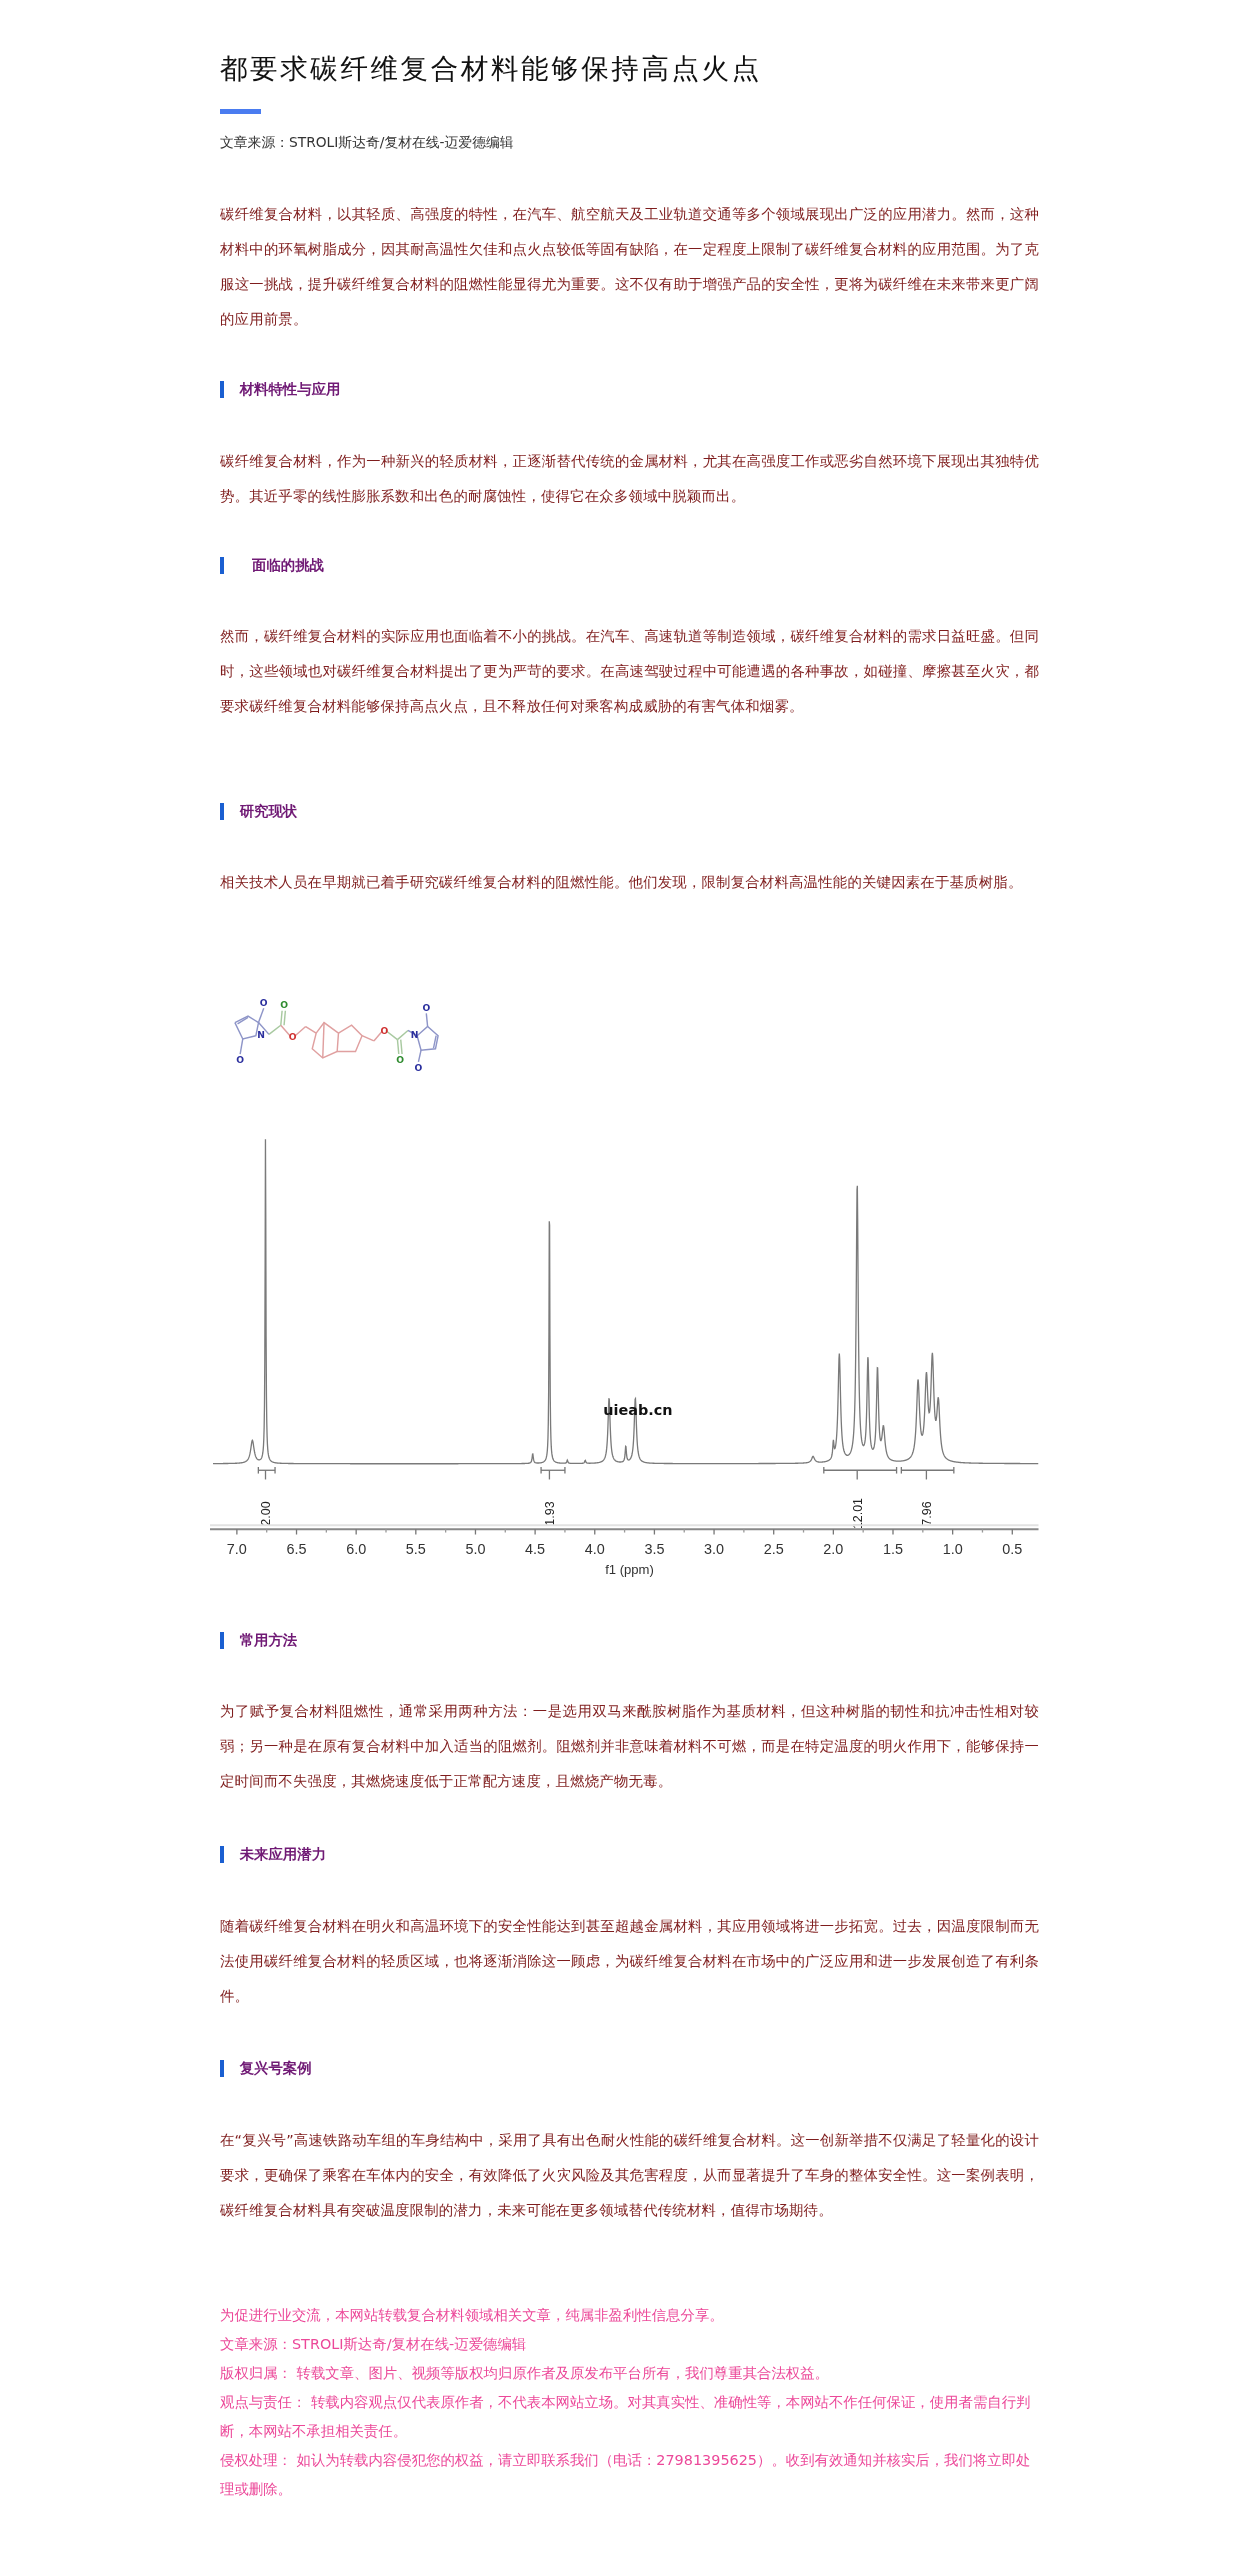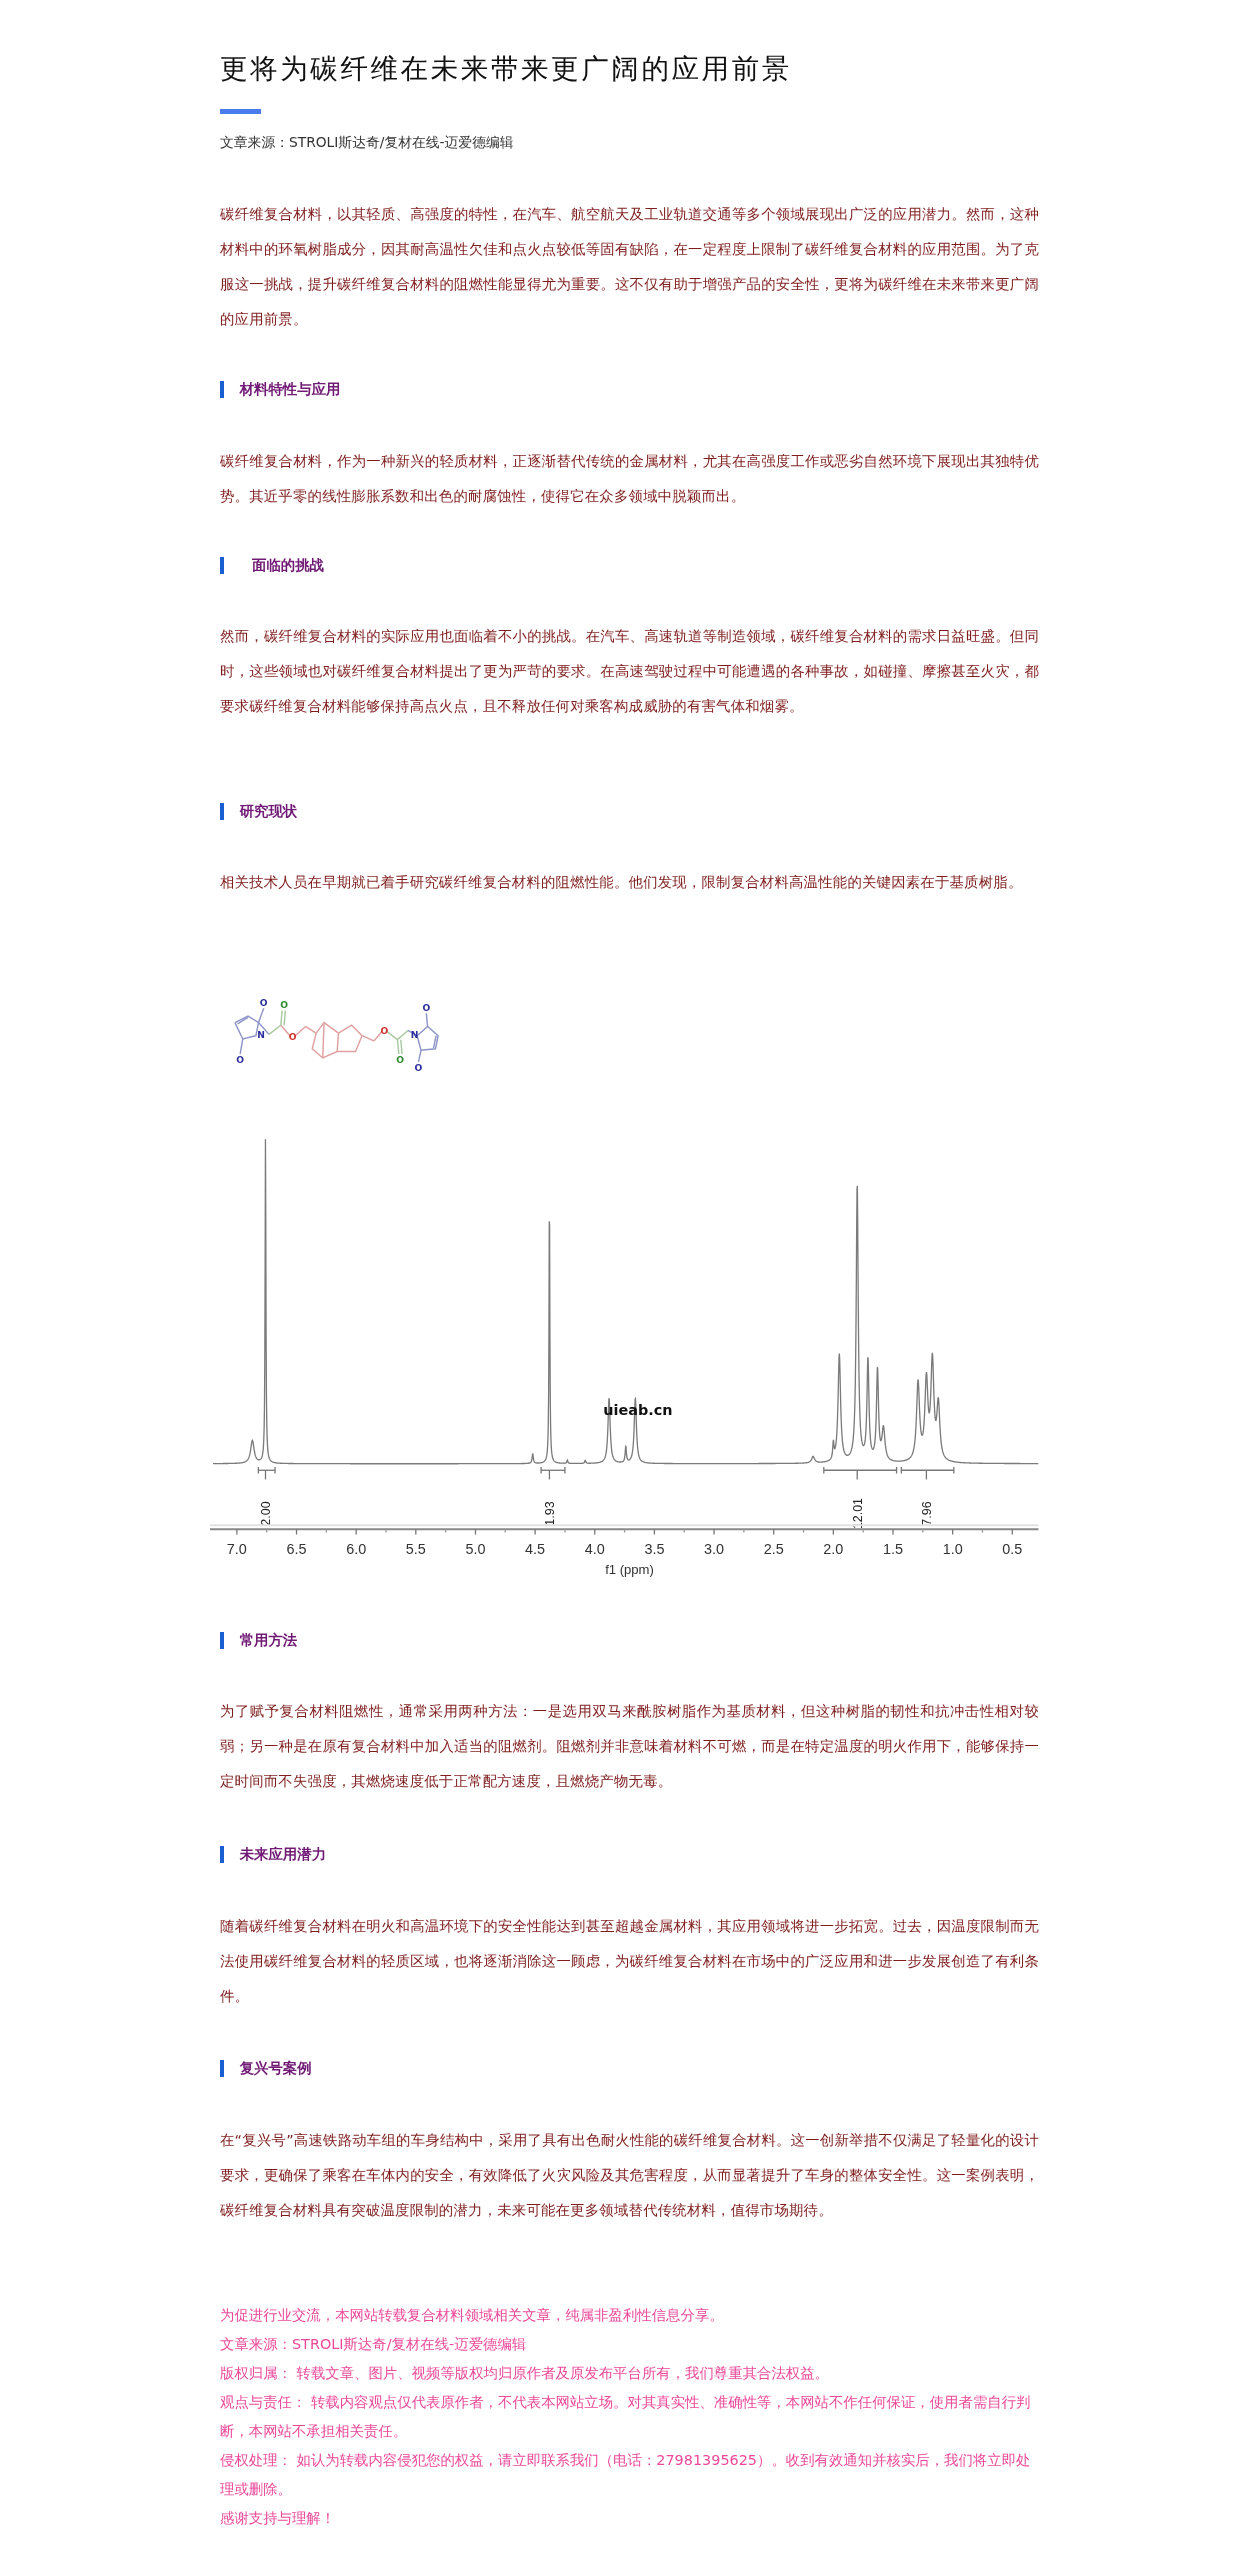--- a/index.html
+++ b/index.html
@@ -83,21 +83,21 @@
     font-size: 14.4px;
     line-height: 29px;
     color: #ec4899;
   }
   .footer p { margin: 0; }
 </style>
 </head>
 <body>
 
 <div class="article">
-  <h1 class="title">更将为碳纤维在未来带来更广阔的应用前景</h1>
+  <h1 class="title">都要求碳纤维复合材料能够保持高点火点</h1>
   <div class="title-bar"></div>
   <div class="source">文章来源：STROLI斯达奇/复材在线-迈爱德编辑</div>
 
   <p class="para" style="top:197px;">碳纤维复合材料，以其轻质、高强度的特性，在汽车、航空航天及工业轨道交通等多个领域展现出广泛的应用潜力。然而，这种材料中的环氧树脂成分，因其耐高温性欠佳和点火点较低等固有缺陷，在一定程度上限制了碳纤维复合材料的应用范围。为了克服这一挑战，提升碳纤维复合材料的阻燃性能显得尤为重要。这不仅有助于增强产品的安全性，更将为碳纤维在未来带来更广阔的应用前景。</p>
 
   <div class="heading" style="top:380px;">
     <span class="bar"></span>
     <span>材料特性与应用</span>
   </div>
   <p class="para" style="top:444px;">碳纤维复合材料，作为一种新兴的轻质材料，正逐渐替代传统的金属材料，尤其在高强度工作或恶劣自然环境下展现出其独特优势。其近乎零的线性膨胀系数和出色的耐腐蚀性，使得它在众多领域中脱颖而出。</p>
@@ -259,16 +259,15 @@
     <span>复兴号案例</span>
   </div>
   <p class="para" style="top:2123px;">在“复兴号”高速铁路动车组的车身结构中，采用了具有出色耐火性能的碳纤维复合材料。这一创新举措不仅满足了轻量化的设计要求，更确保了乘客在车体内的安全，有效降低了火灾风险及其危害程度，从而显著提升了车身的整体安全性。这一案例表明，碳纤维复合材料具有突破温度限制的潜力，未来可能在更多领域替代传统材料，值得市场期待。</p>
 
   <div class="footer">
     <p>为促进行业交流，本网站转载复合材料领域相关文章，纯属非盈利性信息分享。</p>
     <p>文章来源：STROLI斯达奇/复材在线-迈爱德编辑</p>
     <p>版权归属： 转载文章、图片、视频等版权均归原作者及原发布平台所有，我们尊重其合法权益。</p>
     <p>观点与责任： 转载内容观点仅代表原作者，不代表本网站立场。对其真实性、准确性等，本网站不作任何保证，使用者需自行判断，本网站不承担相关责任。</p>
     <p>侵权处理： 如认为转载内容侵犯您的权益，请立即联系我们（电话：27981395625）。收到有效通知并核实后，我们将立即处理或删除。</p>
-    <p>感谢支持与理解！</p>
   </div>
 </div>
 
 
 </body></html>

